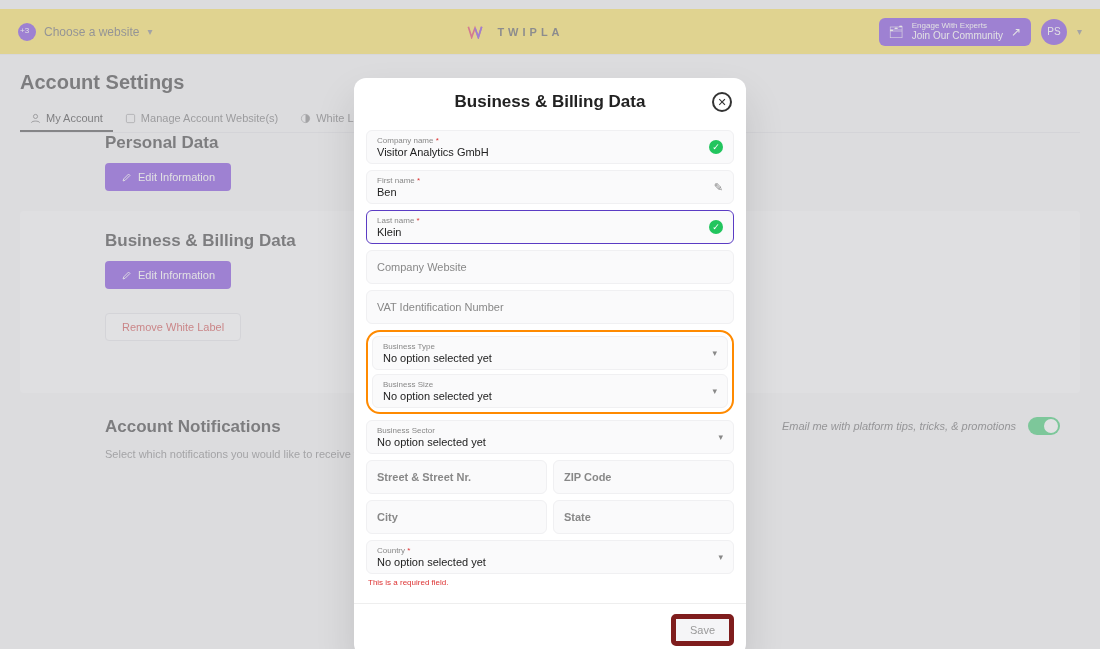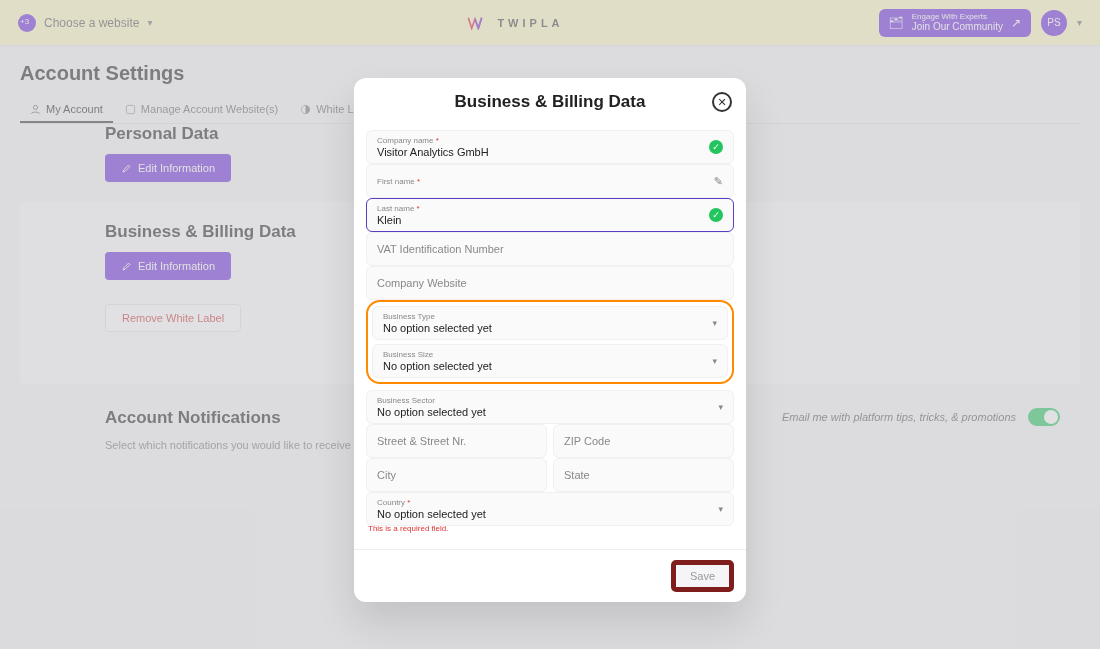--- a/index.html
+++ b/index.html
@@ -1,20 +1,20 @@
 <!DOCTYPE html>
 <html><head>
   <meta charset="utf-8">
   <style>
     * { margin: 0; padding: 0; box-sizing: border-box; }
     html, body { width: 1100px; height: 649px; font-family: -apple-system, BlinkMacSystemFont, "Segoe UI", Arial, sans-serif; overflow: hidden; }
     body { background: #f3f3f4; }
 
     
-    .topbar { height: 46px; background: #fef9c3; display: flex; align-items: center; justify-content: space-between; padding: 0 18px; border-bottom: 1px solid #e8e8ea; }
+    .topbar { height: 46px; background: #fde047; display: flex; align-items: center; justify-content: space-between; padding: 0 18px; border-bottom: 1px solid #e8e8ea; margin-top: 9px; }
     .site-chooser { display: flex; align-items: center; gap: 8px; cursor: pointer; }
     .globe-icon { width: 18px; height: 18px; border-radius: 50%; background: #6c2bd9; display: inline-block; position: relative; }
     .globe-icon::after { content: "+3"; color: #fff; font-size: 8px; position: absolute; top: 3px; left: 2px; }
     .site-chooser-text { font-size: 12px; color: #555; }
     .chev { font-size: 10px; color: #777; }
     .brand { display: flex; align-items: center; gap: 14px; }
     .brand-logo { width: 16px; height: 14px; }
     .brand-text { font-size: 11px; letter-spacing: 4px; color: #444; font-weight: 600; }
     .topbar-right { display: flex; align-items: center; gap: 10px; }
     .community-btn { background: #6c2bd9; color: #fff; border-radius: 6px; padding: 4px 10px; display: flex; align-items: center; gap: 8px; cursor: pointer; }
@@ -54,23 +54,23 @@
     .toggle::after { content: ""; position: absolute; width: 14px; height: 14px; background: #fff; border-radius: 50%; top: 2px; right: 2px; }
 
     
     .overlay-scrim { position: absolute; inset: 0; background: rgba(200,200,204,0.55); display: flex; align-items: flex-start; justify-content: center; }
     .modal { margin-top: 78px; background: #fff; width: 392px; border-radius: 12px; box-shadow: 0 20px 40px rgba(0,0,0,0.12); overflow: visible; }
     .modal-head { display: flex; align-items: center; justify-content: center; position: relative; padding: 14px 16px 8px; }
     .modal-title { font-size: 17px; font-weight: 600; color: #222; }
     .modal-close { position: absolute; right: 14px; top: 14px; width: 20px; height: 20px; border: 2px solid #333; border-radius: 50%; display: flex; align-items: center; justify-content: center; cursor: pointer; font-size: 11px; color: #333; line-height: 1; }
 
     .modal-body { padding: 10px 12px 12px; }
-    .field { background: #fafafb; border: 1px solid #f0f0f2; border-radius: 6px; padding: 5px 10px; position: relative; min-height: 34px; display: flex; flex-direction: column; justify-content: center; }
+    .field { background: #fafafb; border: 1px solid #f0f0f2; border-radius: 6px; padding: 5px 10px; margin-bottom: 6px; position: relative; min-height: 34px; display: flex; flex-direction: column; justify-content: center; }
     .field.row2 { display: flex; flex-direction: row; gap: 6px; background: none; border: none; padding: 0; }
-    .field.row2 .field { flex: 1; margin-bottom: 0; }
+    .field.row2 .field { flex: 1; margin-bottom: 0; font-weight: bold; }
     .field-label { font-size: 8px; color: #888; }
     .field-label .req { color: #d33; }
     .field-value { font-size: 11px; color: #222; margin-top: 1px; }
     .field-placeholder-only { font-size: 11px; color: #888; }
     .field.valid { }
     .field.focus { border: 1.5px solid #5b3cc4; }
     .field .check { position: absolute; right: 10px; top: 50%; transform: translateY(-50%); width: 14px; height: 14px; border-radius: 50%; background: #22c55e; color: #fff; font-size: 9px; display: flex; align-items: center; justify-content: center; }
     .field .edit-ico { position: absolute; right: 10px; top: 50%; transform: translateY(-50%); color: #888; font-size: 11px; }
     .select-chev { position: absolute; right: 10px; top: 50%; transform: translateY(-50%); color: #888; font-size: 9px; }
 
@@ -214,35 +214,36 @@
     <div class="modal-body">
 
       <div class="field valid">
         <span class="field-label"><span>Company name</span> <span class="req">*</span></span>
         <span class="field-value">Visitor Analytics GmbH</span>
         <span class="check">✓</span>
       </div>
 
       <div class="field">
         <span class="field-label"><span>First name</span> <span class="req">*</span></span>
+        <span class="field-value">Ben</span>
         <span class="edit-ico">✎</span>
       </div>
 
       <div class="field focus valid">
         <span class="field-label"><span>Last name</span> <span class="req">*</span></span>
         <span class="field-value">Klein</span>
         <span class="check">✓</span>
       </div>
 
       <div class="field">
+        <span class="field-placeholder-only">Company Website</span>
+      </div>
+
+      <div class="field">
         <span class="field-placeholder-only">VAT Identification Number</span>
-      </div>
-
-      <div class="field">
-        <span class="field-placeholder-only">Company Website</span>
       </div>
 
       <div class="highlight-box">
         <div class="field">
           <span class="field-label">Business Type</span>
           <span class="field-value">No option selected yet</span>
           <span class="select-chev">▾</span>
         </div>
         <div class="field">
           <span class="field-label">Business Size</span>

